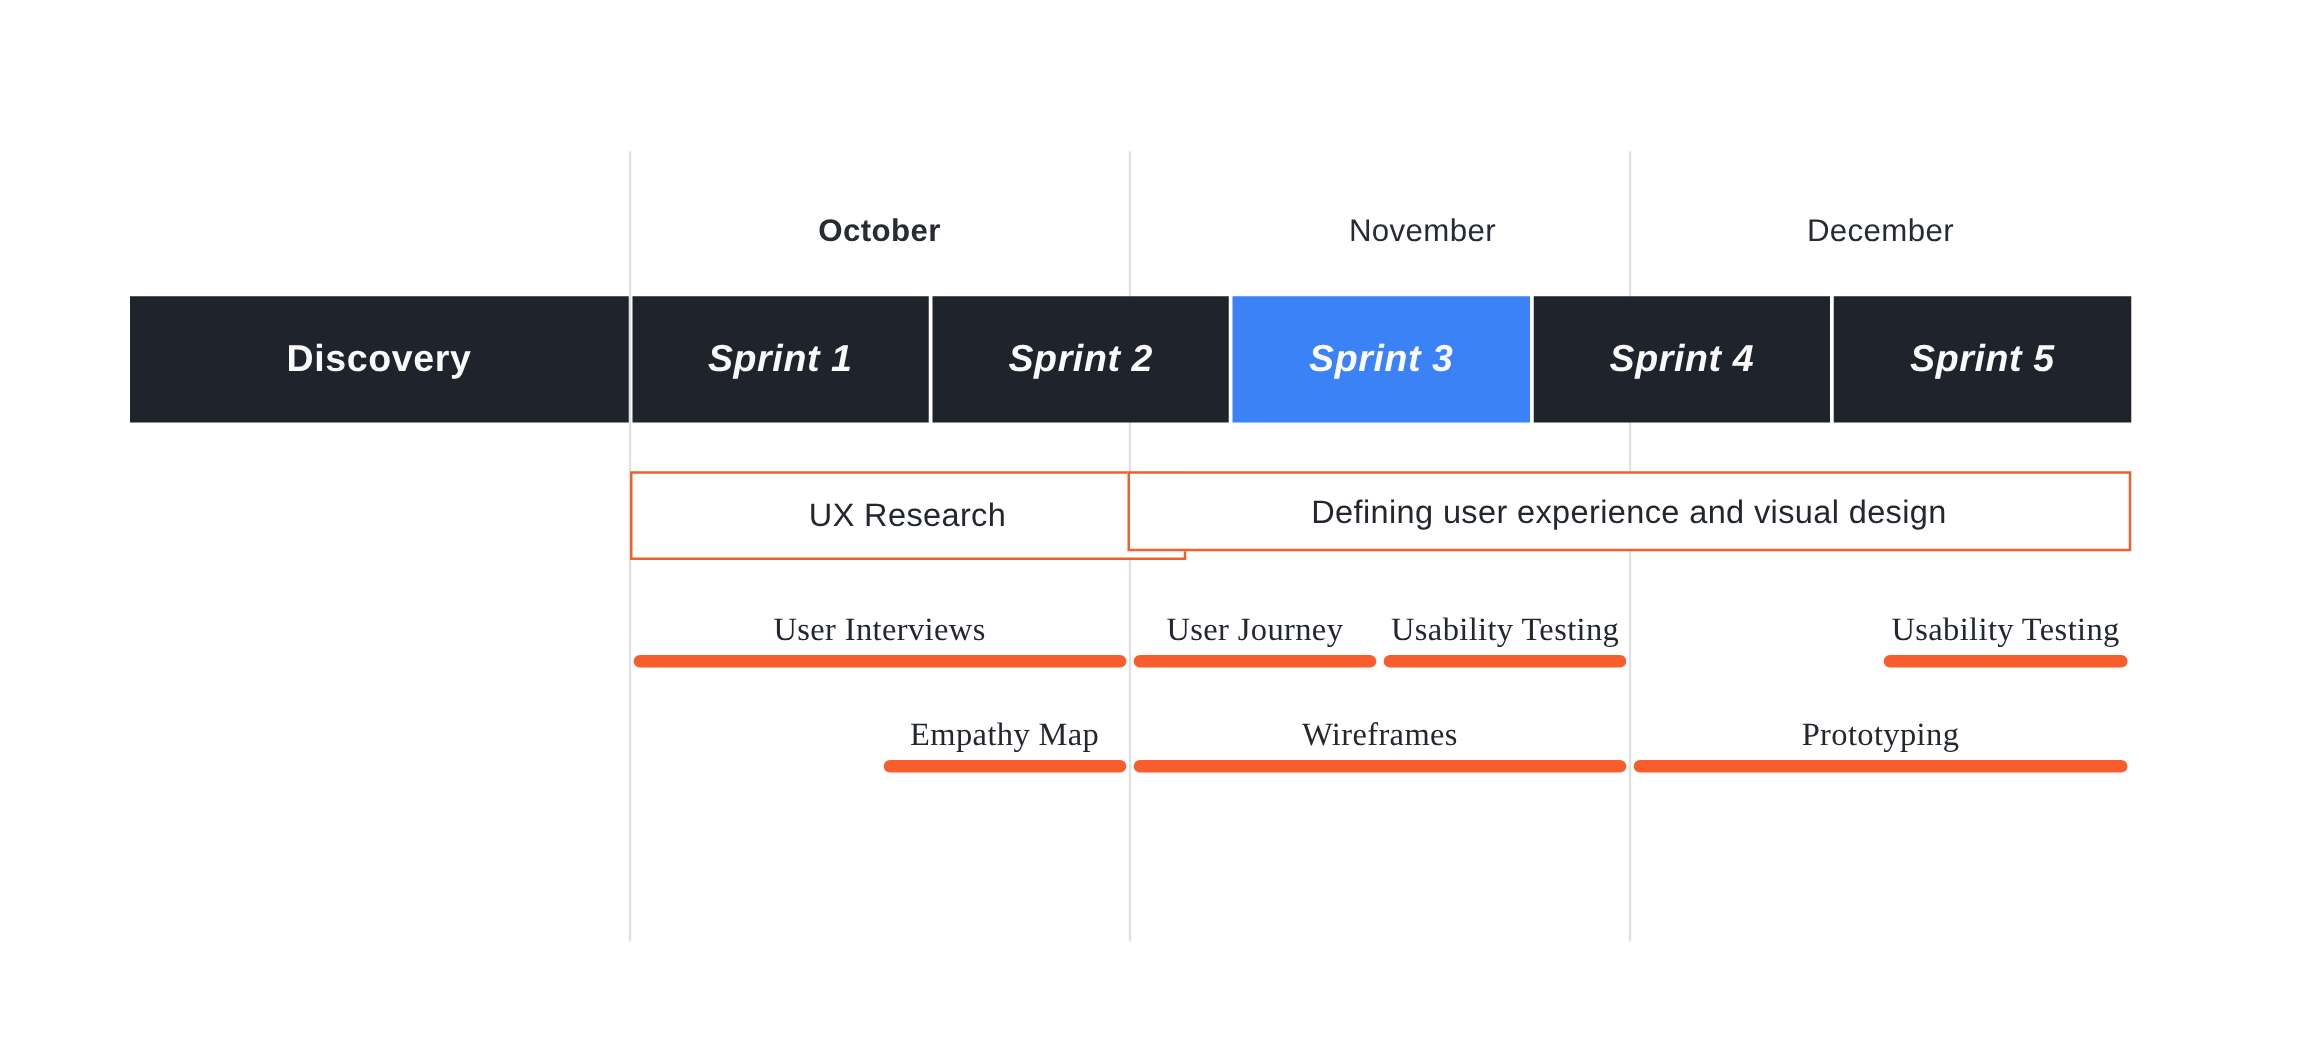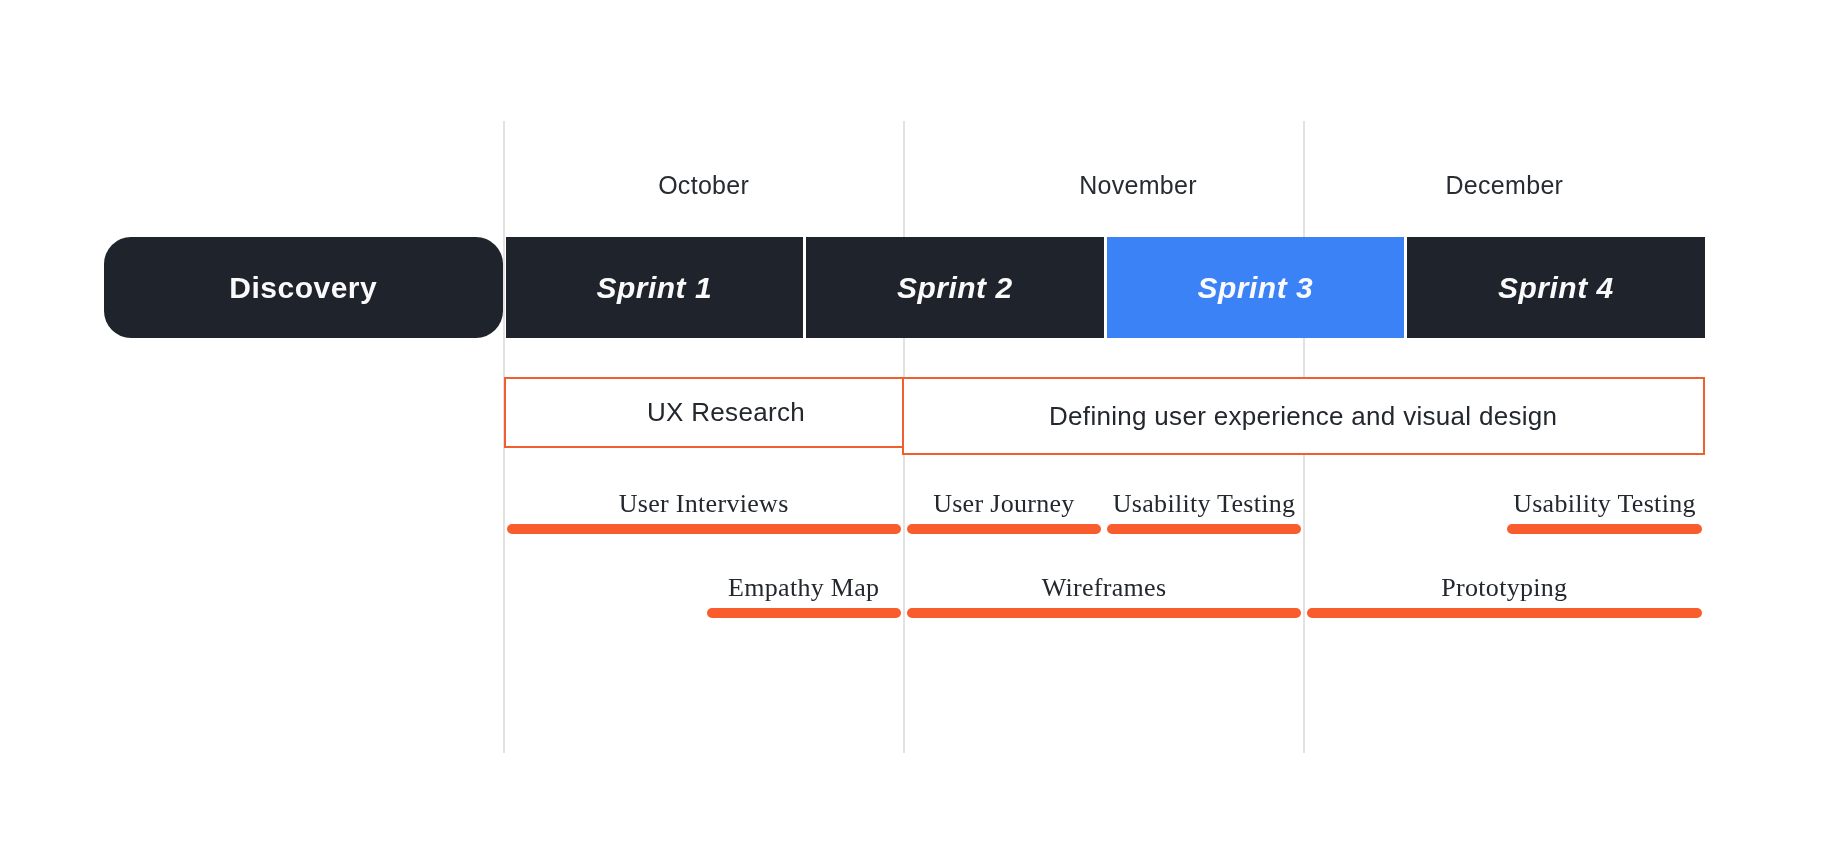--- a/index.html
+++ b/index.html
@@ -52,36 +52,37 @@
 </head>
 <body>
 
 <div class="canvas">
   <div id="gridlines">
       <div class="gridline" style="left: 502.5px; top: 121px; height: 632px; background: rgb(226, 226, 226);"></div>
       <div class="gridline" style="left: 902.8px; top: 121px; height: 632px; background: rgb(226, 226, 226);"></div>
       <div class="gridline" style="left: 1303.2px; top: 121px; height: 632px; background: rgb(226, 226, 226);"></div>
     </div>
   <div id="months">
-      <div class="month-label" style="left: 503.65px; width: 400px; top: 168px;">October</div>
+      <div class="month-label" style="left: 503.65px; width: 400px; top: 168px; font-weight: bold;">October</div>
       <div class="month-label" style="left: 904px; width: 468px; top: 168px;">November</div>
       <div class="month-label" style="left: 1304.4px; width: 400px; top: 168px;">December</div>
     </div>
   <div id="header" class="header-row" style="left: 104px; top: 237px; width: 1600.6px; height: 101px;">
-      <div class="header-cell discovery" style="background: rgb(31, 35, 43); color: rgb(250, 250, 251); border-radius: 27px;">Discovery</div>
+      <div class="header-cell discovery" style="background: rgb(31, 35, 43); color: rgb(250, 250, 251);">Discovery</div>
       <div class="header-cell sprint" style="background: rgb(31, 35, 43); color: rgb(250, 250, 251);">Sprint 1</div>
       <div class="header-cell sprint" style="background: rgb(31, 35, 43); color: rgb(250, 250, 251);">Sprint 2</div>
       <div class="header-cell sprint" style="background: #3b82f6; color: rgb(250, 250, 251);">Sprint 3</div>
       <div class="header-cell sprint" style="background: rgb(31, 35, 43); color: rgb(250, 250, 251);">Sprint 4</div>
+      <div class="header-cell sprint" style="background: rgb(31, 35, 43); color: rgb(250, 250, 251);">Sprint 5</div>
     </div>
   <div id="phases">
       <div class="phase-box" style="left: 503.5px; width: 445px; top: 377px; height: 71px; border-color: rgb(240, 96, 47);">
         <div>UX Research</div>
       </div>
-      <div class="phase-box" style="left: 901.8px; width: 802.8px; top: 377px; height: 78px; border-color: rgb(240, 96, 47);">
+      <div class="phase-box" style="left: 901.8px; width: 802.8px; top: 377px; height: 64px; border-color: rgb(240, 96, 47);">
         <div>Defining user experience and visual design</div>
       </div>
     </div>
   <div id="tasks">
       <div class="task-bar" style="left: 506.5px; width: 394.3px; top: 524px; height: 10px; background: rgb(249, 93, 45);"></div>
       <div class="task-label" style="left: 506.5px; width: 394.3px; top: 483px;">User Interviews</div>
       <div class="task-bar" style="left: 906.8px; width: 194.2px; top: 524px; height: 10px; background: rgb(249, 93, 45);"></div>
       <div class="task-label" style="left: 906.8px; width: 194.2px; top: 483px;">User Journey</div>
       <div class="task-bar" style="left: 1107px; width: 194.2px; top: 524px; height: 10px; background: rgb(249, 93, 45);"></div>
       <div class="task-label" style="left: 1107px; width: 194.2px; top: 483px;">Usability Testing</div>

